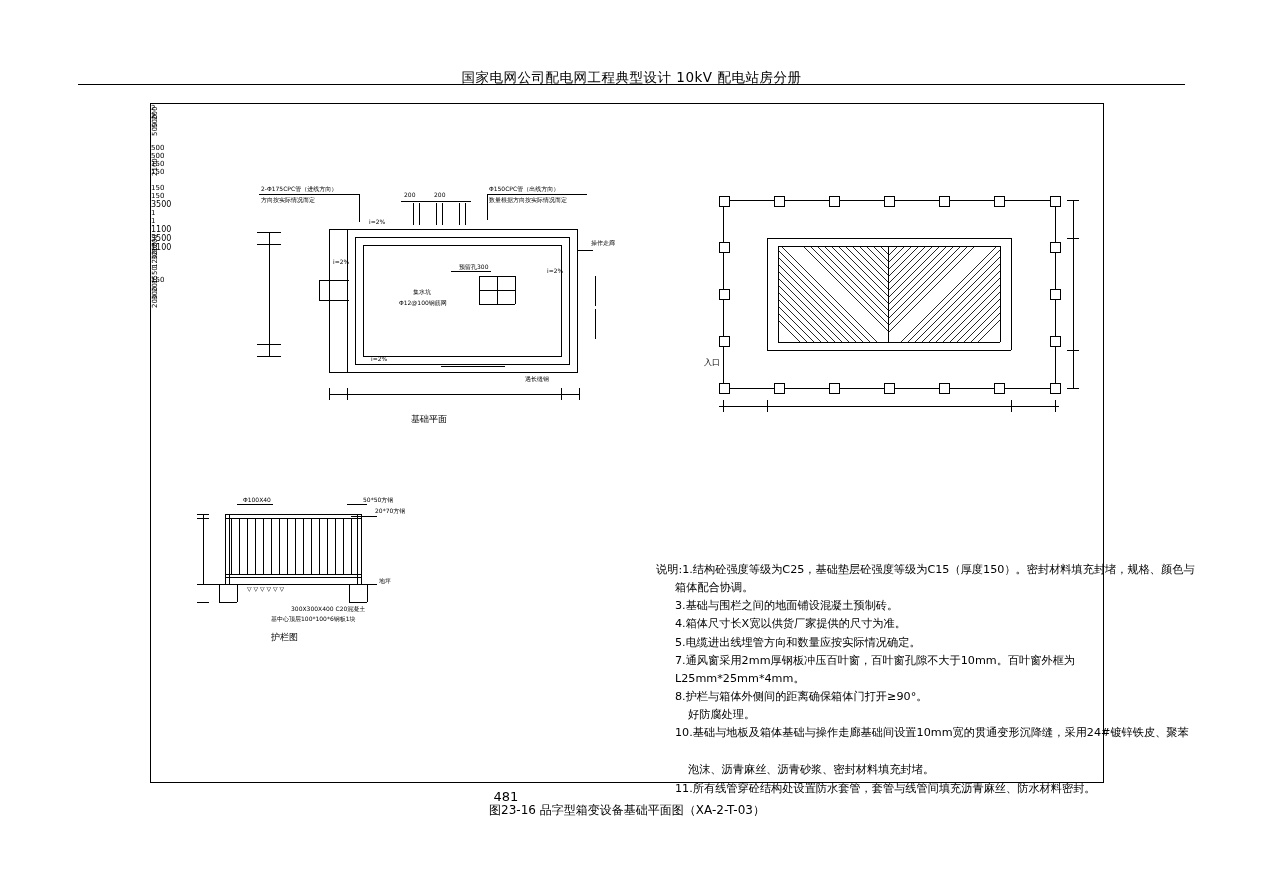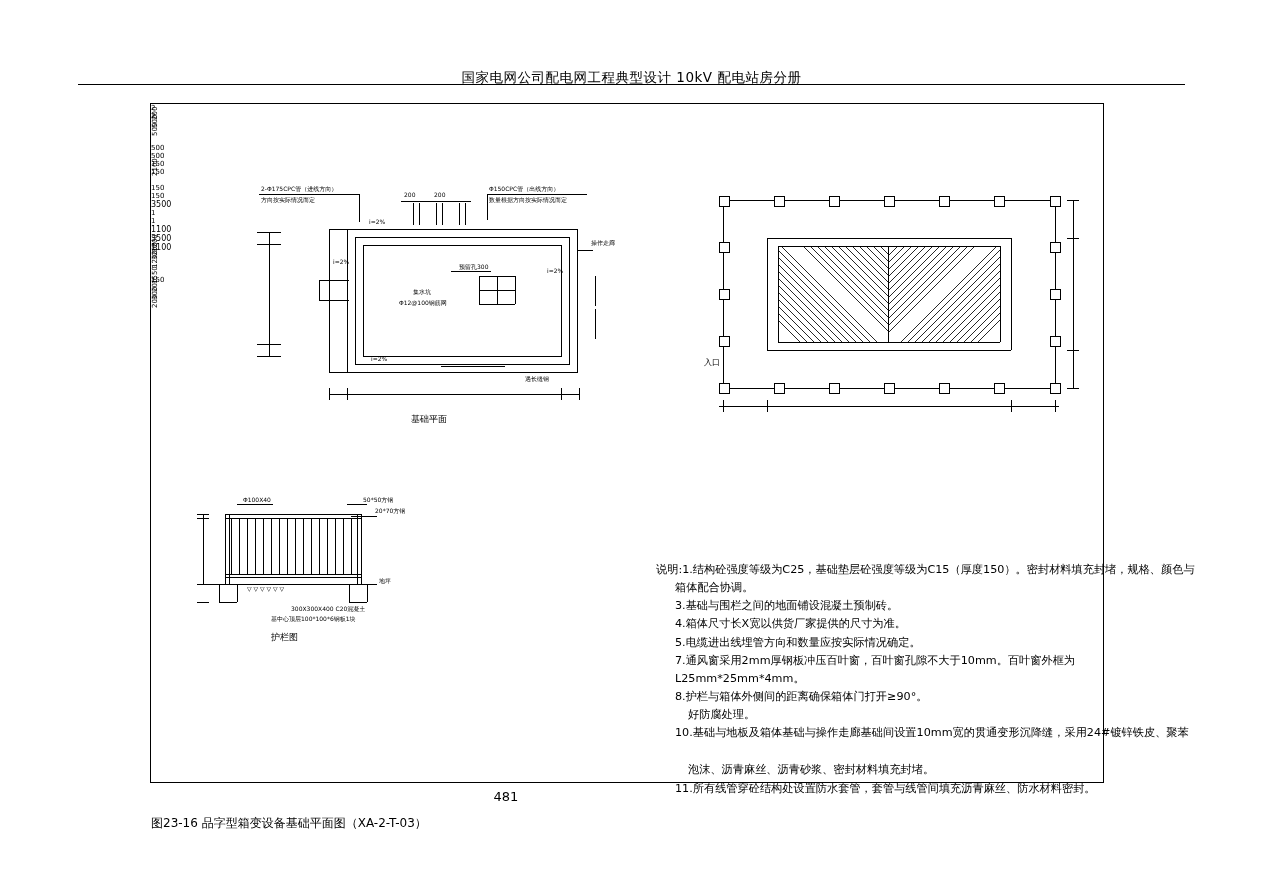--- a/index.html
+++ b/index.html
@@ -26,21 +26,21 @@
   .hatch{position:absolute;background:
      repeating-linear-gradient(45deg,#000 0 0.6px,transparent 0.6px 5px);}
   .hatch2{position:absolute;background:
      repeating-linear-gradient(-45deg,#000 0 0.6px,transparent 0.6px 5px);}
 
   
   .notes{position:absolute;left:505px;top:457px;width:545px;font-size:11.2px;line-height:1.62;}
   .notes div{white-space:pre-wrap;}
   .notes .cont{padding-left:19px;}
 
-  .figcap{position:absolute;left:0;top:698px;width:952px;text-align:left;font-size:12px;margin-top:13px;}
+  .figcap{position:absolute;left:0;top:698px;width:952px;text-align:center;font-size:12px;}
   .pageno{position:absolute;left:0;top:789px;width:1012px;text-align:center;font-size:13px;}
 
   .post{position:absolute;border:1px solid #000;background:#fff;}
 </style>
 </head>
 <body>
 
 <div class="page">
 
   <div class="hdr cn">国家电网公司配电网工程典型设计    10kV 配电站房分册</div>

